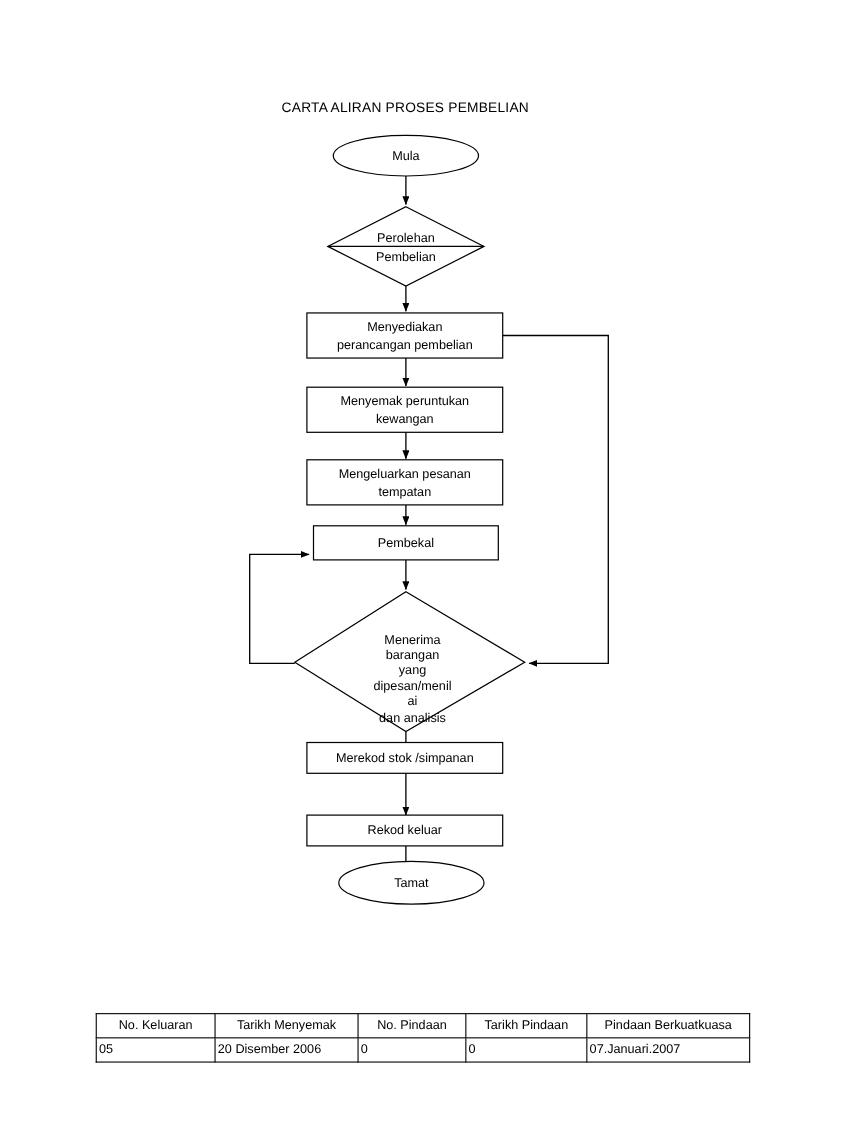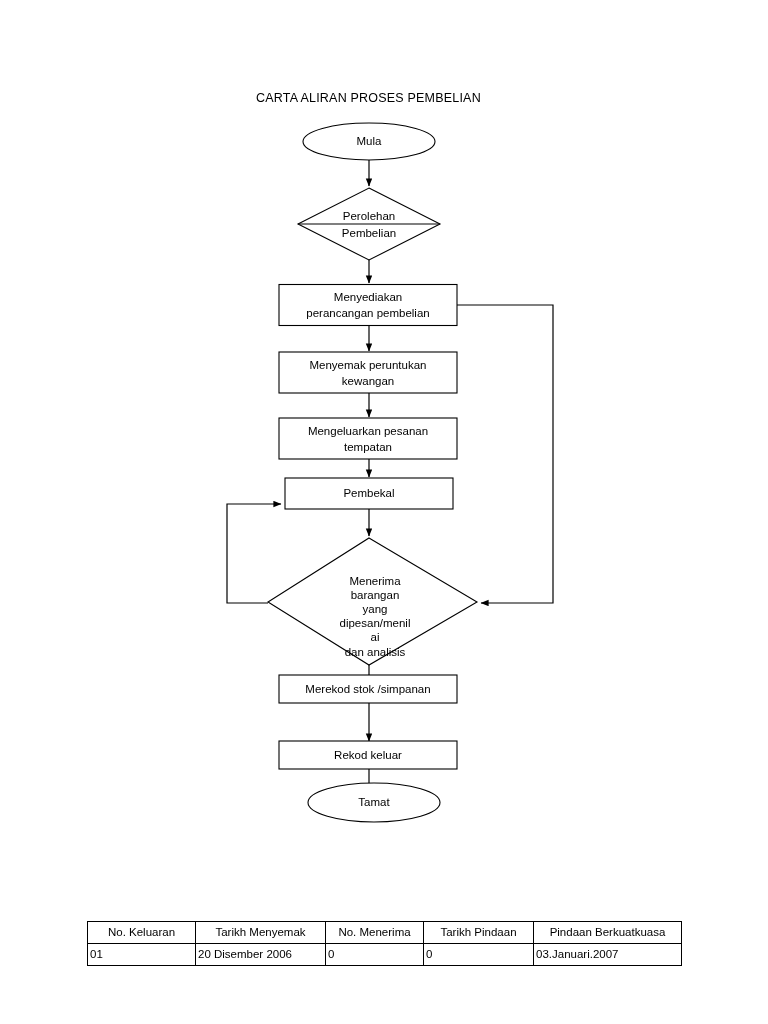--- a/index.html
+++ b/index.html
@@ -190,29 +190,29 @@
       <col class="c0">
         <col class="c1">
         <col class="c2">
         <col class="c3">
         <col class="c4">
     </colgroup>
     <thead>
       <tr>
         <th>No. Keluaran</th>
         <th>Tarikh Menyemak</th>
-        <th>No. Menerima</th>
+        <th>No. Pindaan</th>
         <th>Tarikh Pindaan</th>
         <th>Pindaan Berkuatkuasa</th>
       </tr>
     </thead>
     <tbody>
       <tr>
-        <td>01</td>
+        <td>05</td>
         <td>20 Disember 2006</td>
         <td>0</td>
         <td>0</td>
-        <td>03.Januari.2007</td>
+        <td>07.Januari.2007</td>
       </tr>
     </tbody>
   </table>
 
 </div>
 
 </body></html>

